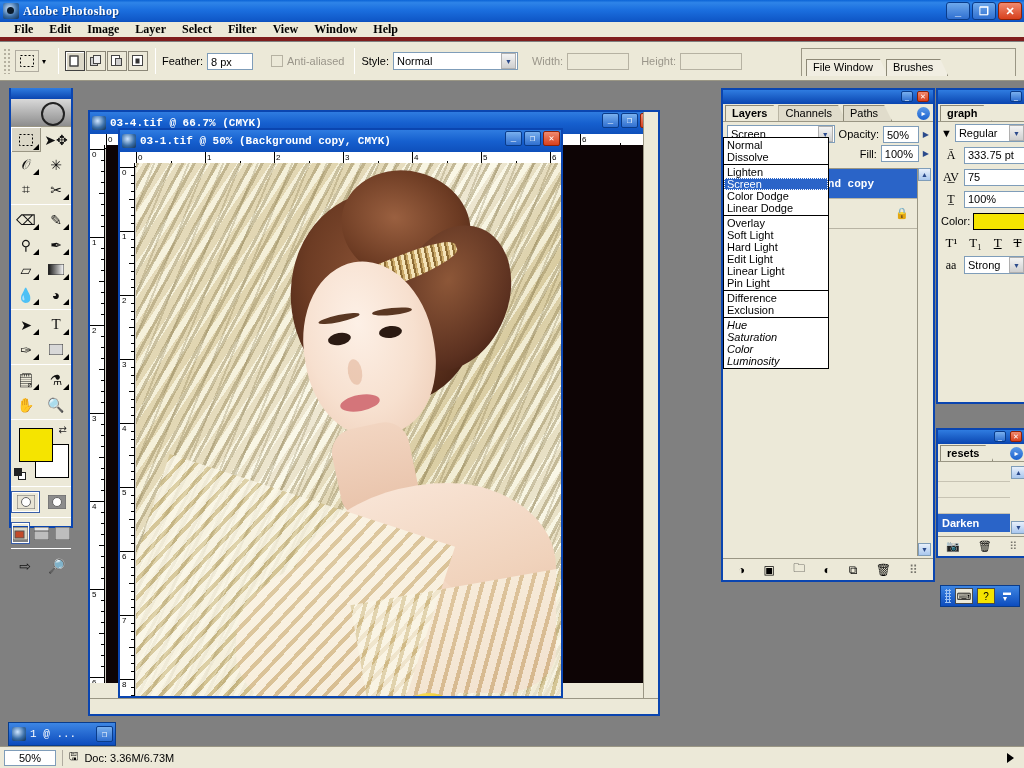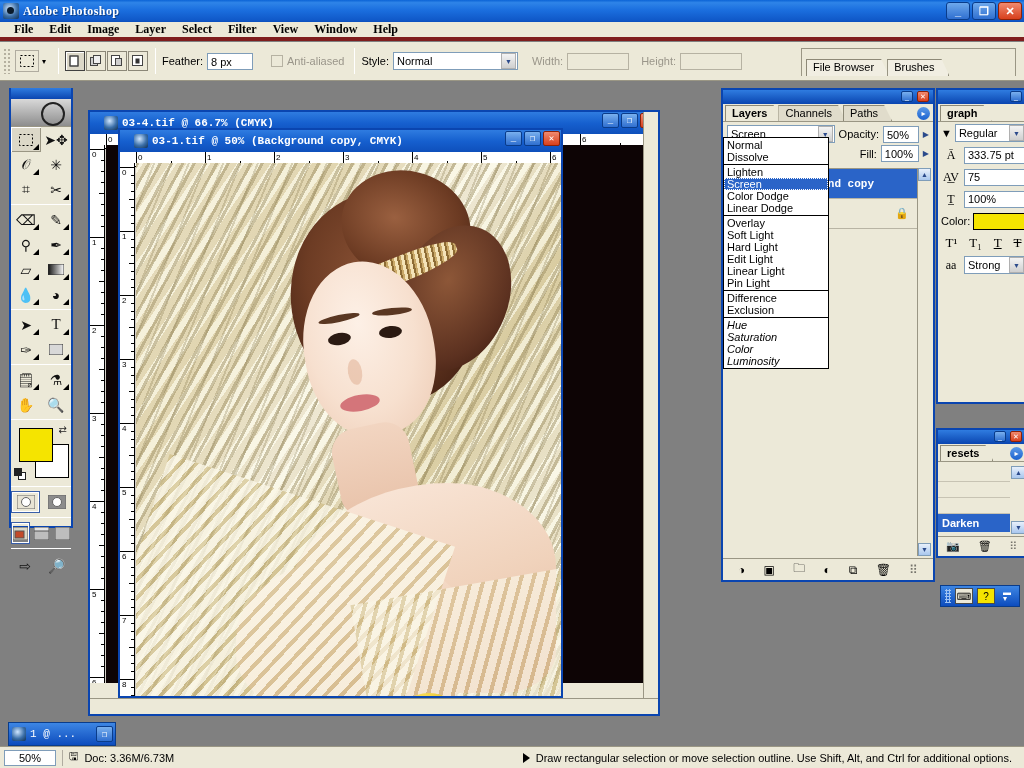--- a/index.html
+++ b/index.html
@@ -139,21 +139,21 @@
   .swswap{ position:absolute; right:4px; top:2px; font-size:10px; color:#222;}
   .swdefault{ position:absolute; left:3px; bottom:4px; width:12px;height:12px;}
   .swdefault .a{ position:absolute; left:0;top:0;width:8px;height:8px;background:#222;}
   .swdefault .b{ position:absolute; left:4px;top:4px;width:8px;height:8px;background:#fff;border:1px solid #222;}
   .modebtn{ width:29px;height:22px; display:flex;align-items:center;justify-content:center;}
   .modebtn.sel{ border:1px solid #3a5fa8; box-shadow: inset 0 0 0 1px #fff;}
 
   
   .docwin{ position:absolute; background:#d4d0c8; border:2px solid #0a45b0; }
   .doctitle{
-    height:22px; display:flex; align-items:center; padding-left:14px;
+    height:22px; display:flex; align-items:center; padding-left:2px;
     background:linear-gradient(180deg,#2f7ce0 0%,#1660cf 50%,#0e4fbb 100%);
     color:#fff; font-family:"Liberation Mono", monospace; font-weight:bold; font-size:11px;
     white-space:nowrap; overflow:hidden;
   }
   .doctitle .dicon{
     width:14px;height:14px;margin-right:4px;flex:none;border-radius:2px;
     background:radial-gradient(circle at 40% 35%, #cfe6ff 0%, #3b6fa8 55%, #13304f 100%);
   }
   .docbtns{ position:absolute; right:1px; top:1px; display:flex; gap:2px; }
   .dbtn{
@@ -370,21 +370,21 @@
   <div style="width:14px;"></div>
   <span class="optlabel dim">Width:</span>
   <div class="textfield dis" style="width:62px;"></div>
   <div style="width:12px;"></div>
   <span class="optlabel dim">Height:</span>
   <div class="textfield dis" style="width:62px;"></div>
 </div>
 
 <div id="palwell">
   <div class="tabrow">
-    <div class="welltab">File Browser</div>
+    <div class="welltab">File Window</div>
     <div class="welltab">Brushes</div>
   </div>
 </div>
 
 <div id="toolbox">
   <div class="tbtitle"></div>
   <div class="tblogo"></div>
   <div class="toolgrid">
     <div class="tool sel">
       <svg width="16" height="14">
@@ -1033,15 +1033,14 @@
 </div>
 
 <div id="statusbar">
   <div class="zoombox">50%</div>
   <div class="seg" style="margin-left:6px;">
     <span style="margin-right:6px;">🖫</span>
     <span>Doc: 3.36M/6.73M</span>
   </div>
   <div style="flex:1"></div>
   <div class="playtri"></div>
-  <div style="flex:0 0 auto; padding-right:8px;">Draw rectangular selection or move selection outline. Use Shift, Alt, and Ctrl for additional options.</div>
   <div style="width:4px"></div>
 </div>
 
 </body></html>

